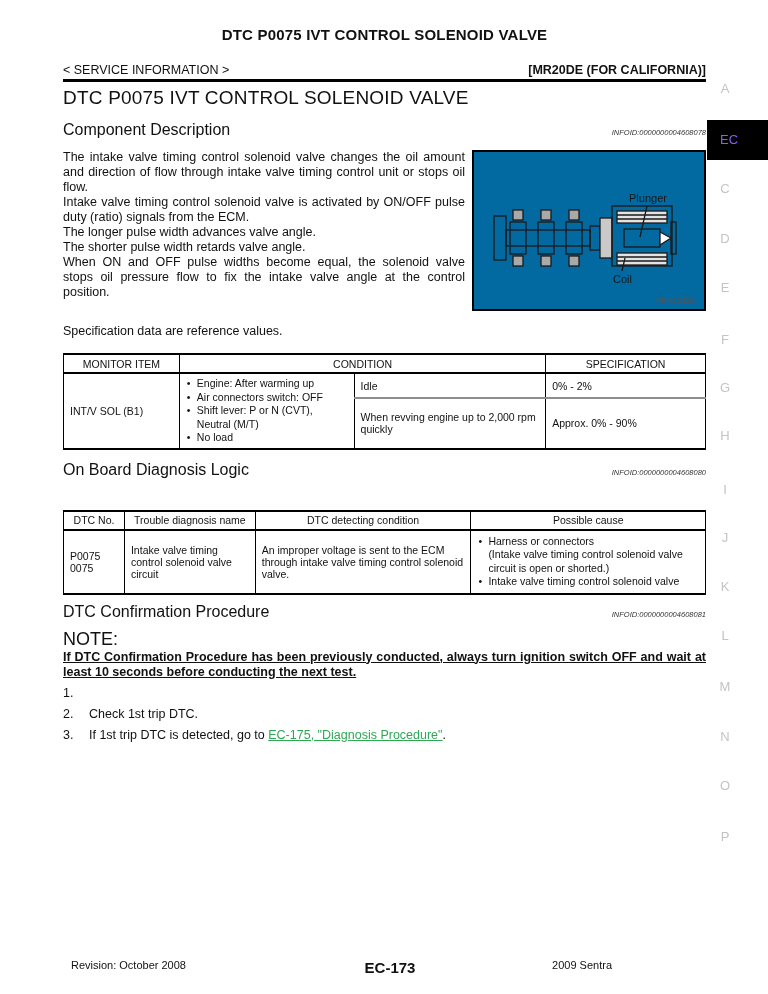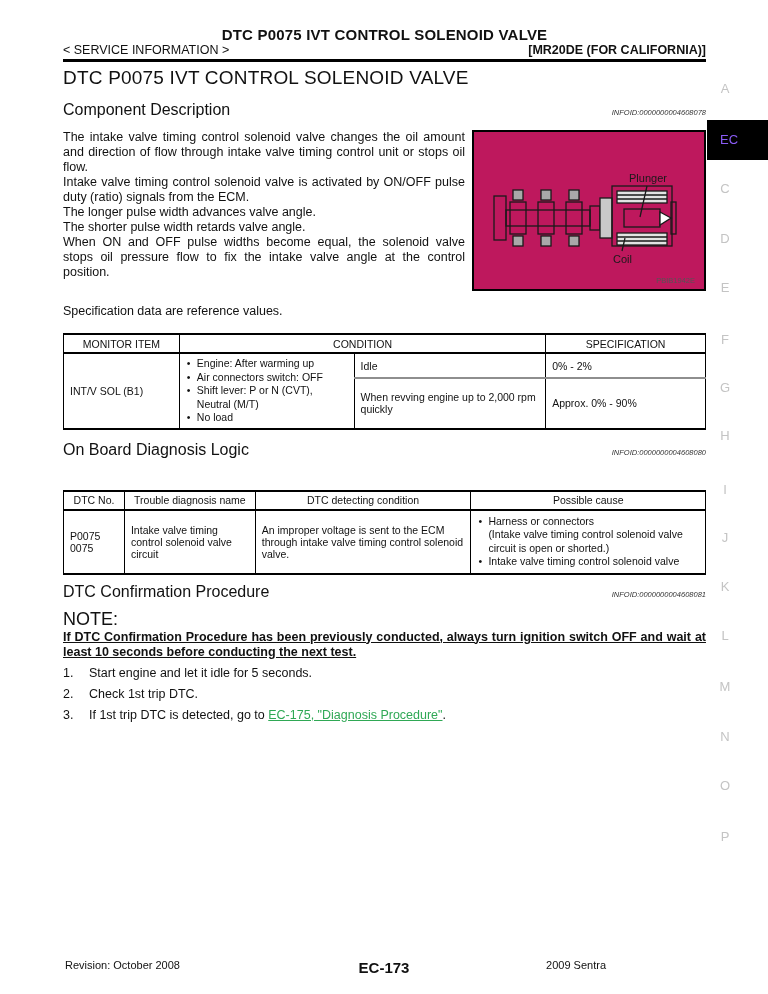--- a/index.html
+++ b/index.html
@@ -19,21 +19,21 @@
     margin-top: 26px;
     text-align: center;
     font-size: 15px;
     font-weight: bold;
     letter-spacing: 0.2px;
   }
   .subhead-row {
     display: flex;
     justify-content: space-between;
     align-items: flex-start;
-    margin-top: 0;
+    margin-top: 20px;
   }
   .breadcrumb { font-size: 12.5px; }
   .engine-badge { font-size: 12.5px; font-weight: bold; }
   .head-rule { height: 3px; background: #000; margin-top: 2px; }
 
   h1.page-title {
     font-size: 19px;
     font-weight: 400;
     margin-top: 5px;
     letter-spacing: 0.2px;
@@ -60,21 +60,21 @@
     width: 402px;
     font-size: 12.5px;
     line-height: 15px;
   }
   .cd-text p { text-align: justify; }
   .figure-box {
     width: 234px;
     height: 161px;
     border: 2px solid #000;
     position: relative;
-    background: #be185d;
+    background: #0369a1;
   }
 
   
   .consult-head { margin-top: 14px; }
   .spec-intro { margin-top: 13px; font-size: 12.5px; }
 
   table { border-collapse: collapse; width: 643px; font-size: 10.5px; }
   .tbl1 { margin-top: 15px; }
   .tbl2 { margin-top: 31px; }
   th {
@@ -147,21 +147,21 @@
     width: 61px;
     height: 40px;
     background: #000;
     color: #8b5cf6;
     font-size: 13px;
     line-height: 40px;
     padding-left: 13px;
   }
 
   
-  .footer { position: absolute; left: 0; top: 959px; width: 668px; height: 20px; }
+  .footer { position: absolute; left: 6px; top: 959px; width: 668px; height: 20px; }
   .footer .rev { position: absolute; left: 65px; font-size: 11px; }
   .footer .pageno {
     position: absolute; left: 0; width: 768px; text-align: center;
     font-size: 15px; font-weight: bold;
   }
   .footer .model { position: absolute; right: 62px; font-size: 11px; }
 
   
   .figure-box svg { display: block; }
 </style>
@@ -322,21 +322,20 @@
       <h2>DTC Confirmation Procedure</h2>
       <span class="infoid">INFOID:0000000004608081</span>
     </div>
 
     <div class="note-label">NOTE:</div>
     <div class="note-text">If DTC Confirmation Procedure has been previously conducted, always turn ignition switch OFF and wait at least 10 seconds before conducting the next test.</div>
 
     <div class="steps">
       <div class="step">
         <span class="step-num">1.</span>
-        <span class="step-text">Start engine and let it idle for 5 seconds.</span>
       </div>
       <div class="step">
         <span class="step-num">2.</span>
         <span class="step-text">Check 1st trip DTC.</span>
       </div>
       <div class="step">
         <span class="step-num">3.</span>
         <span class="step-text"><span>If 1st trip DTC is detected, go to </span><a class="green-link">EC-175, "Diagnosis Procedure"</a><span>.</span></span>
       </div>
     </div>

